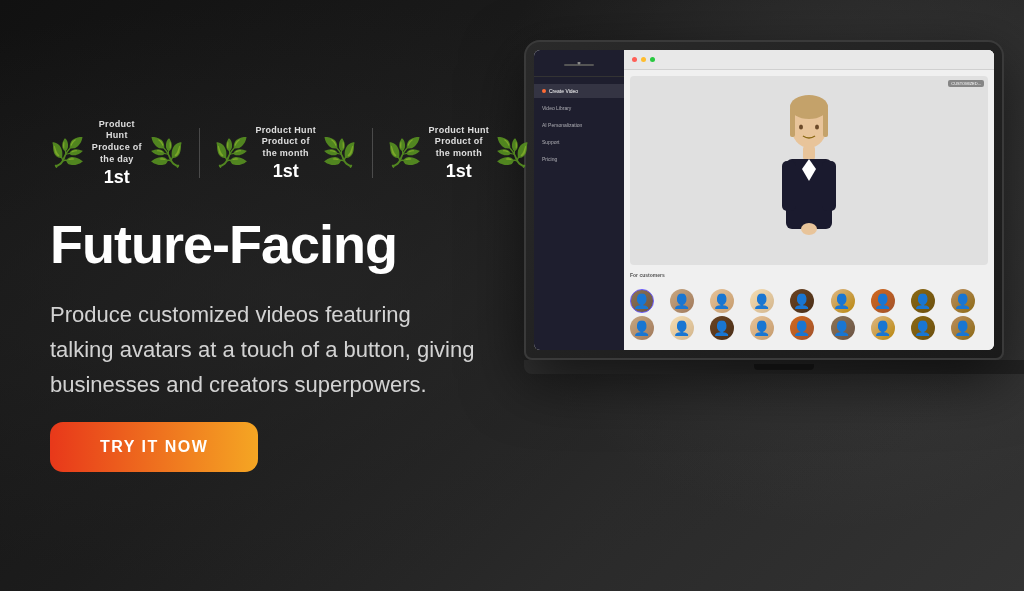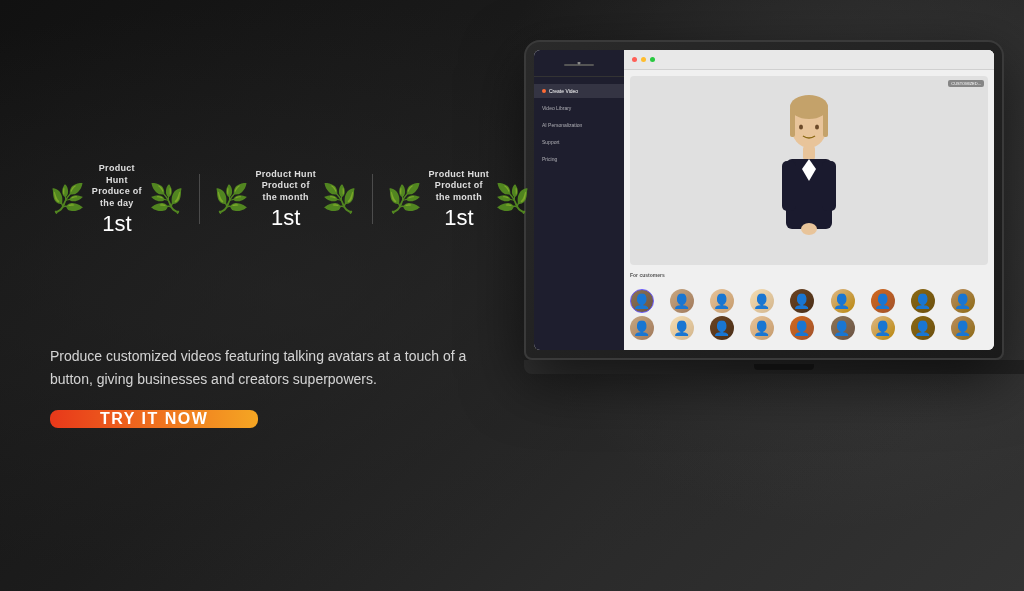--- a/index.html
+++ b/index.html
@@ -92,22 +92,22 @@
     .award-title {
       font-size: 9px;
       color: rgba(255,255,255,0.85);
       font-weight: 600;
       letter-spacing: 0.3px;
       text-align: center;
       line-height: 1.3;
     }
 
     .award-number {
-      font-size: 22px;
-      font-weight: 400;
+      font-size: 18px;
+      font-weight: 700;
       color: white;
       line-height: 1.1;
       margin-top: 2px;
     }
 
     .award-divider {
       width: 1px;
       height: 50px;
       background: rgba(255,255,255,0.2);
       margin: 0 5px;
@@ -117,36 +117,36 @@
     .hero-heading {
       font-size: 54px;
       font-weight: 800;
       color: white;
       line-height: 1.1;
       margin-bottom: 22px;
       letter-spacing: -1px;
     }
 
     .hero-subtitle {
-      font-size: 14px;
+      font-size: 22px;
       color: rgba(255,255,255,0.8);
       line-height: 1.6;
       margin-bottom: 20px;
       max-width: 430px;
     }
 
     .cta-button {
       display: inline-block;
       background: linear-gradient(to right, #e8381a, #f5a623);
       color: white;
       font-size: 16px;
       font-weight: 700;
       letter-spacing: 1.5px;
-      padding: 0 50px;
-      border-radius: 8px;
+      padding: 16px 50px;
+      border-radius: 13px;
       cursor: pointer;
       border: none;
       text-transform: uppercase;
     }
 
     
     .device-mockup {
       position: absolute;
       right: -20px;
       top: 40px;
@@ -393,21 +393,21 @@
             <span class="award-number">1st</span>
           </div>
           <span class="laurel-right">🌿</span>
         </div>
       </div>
 
     </div>
 
     
     <h1 class="hero-heading">
-      <br>
+      <span>Future-Facing</span><br>
     </h1>
 
     
     <p class="hero-subtitle">Produce customized videos featuring talking avatars at a touch of a button, giving businesses and creators superpowers.</p>
 
     
     <button class="cta-button">TRY IT NOW</button>
 
   </div>
 

